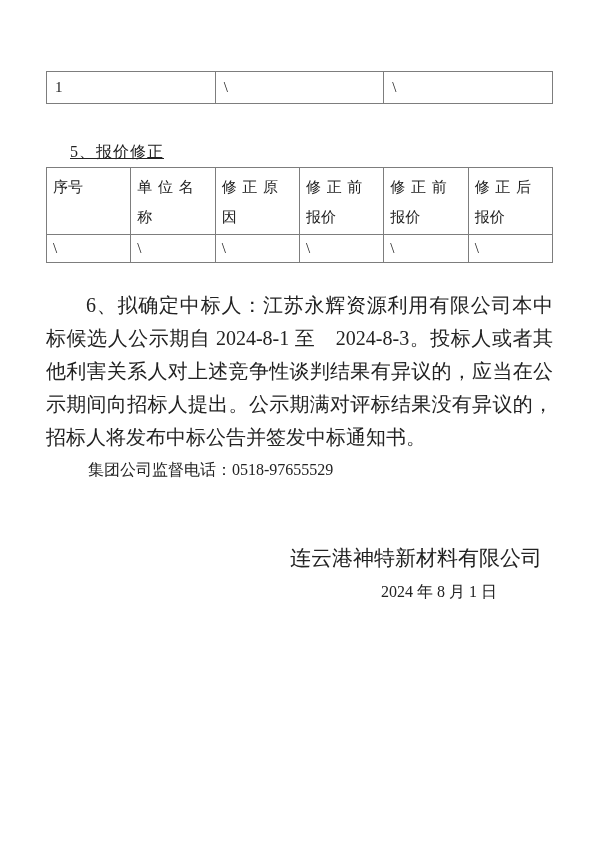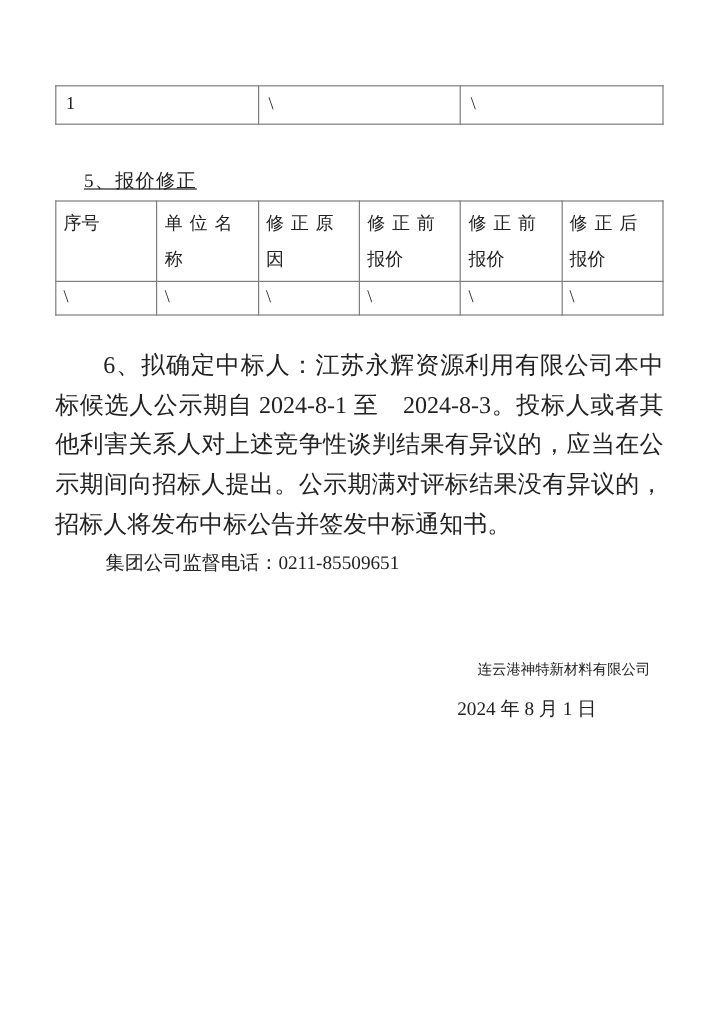--- a/index.html
+++ b/index.html
@@ -68,21 +68,21 @@
     font-size: 16px;
     line-height: 32px;
     padding-left: 42px;
   }
   .signature-block {
     margin-top: 56px;
   }
   .company-line {
     text-align: right;
     padding-right: 11px;
-    font-size: 12px;
+    font-size: 21px;
     line-height: 33px;
   }
   .date-line {
     text-align: right;
     padding-right: 56px;
     font-size: 16px;
     line-height: 33px;
   }
 </style>
 </head>
@@ -119,21 +119,21 @@
       <td>\</td>
       <td>\</td>
       <td>\</td>
     </tr>
   </tbody>
     </table>
 
   <p class="announce-para">6、拟确定中标人：江苏永辉资源利用有限公司本中标候选人公示期自 2024-8-1 至　2024-8-3。投标人或者其他利害关系人对上述竞争性谈判结果有异议的，应当在公示期间向招标人提出。公示期满对评标结果没有异议的，招标人将发布中标公告并签发中标通知书。</p>
 
   <div class="contact-block">
-    <div>集团公司监督电话：0211-85509651</div>
+    <div>集团公司监督电话：0518-97655529</div>
   </div>
 
   <div class="signature-block">
     <div class="company-line">连云港神特新材料有限公司</div>
     <div class="date-line">2024 年 8 月 1 日</div>
   </div>
 
 </div>
 
 </body></html>

